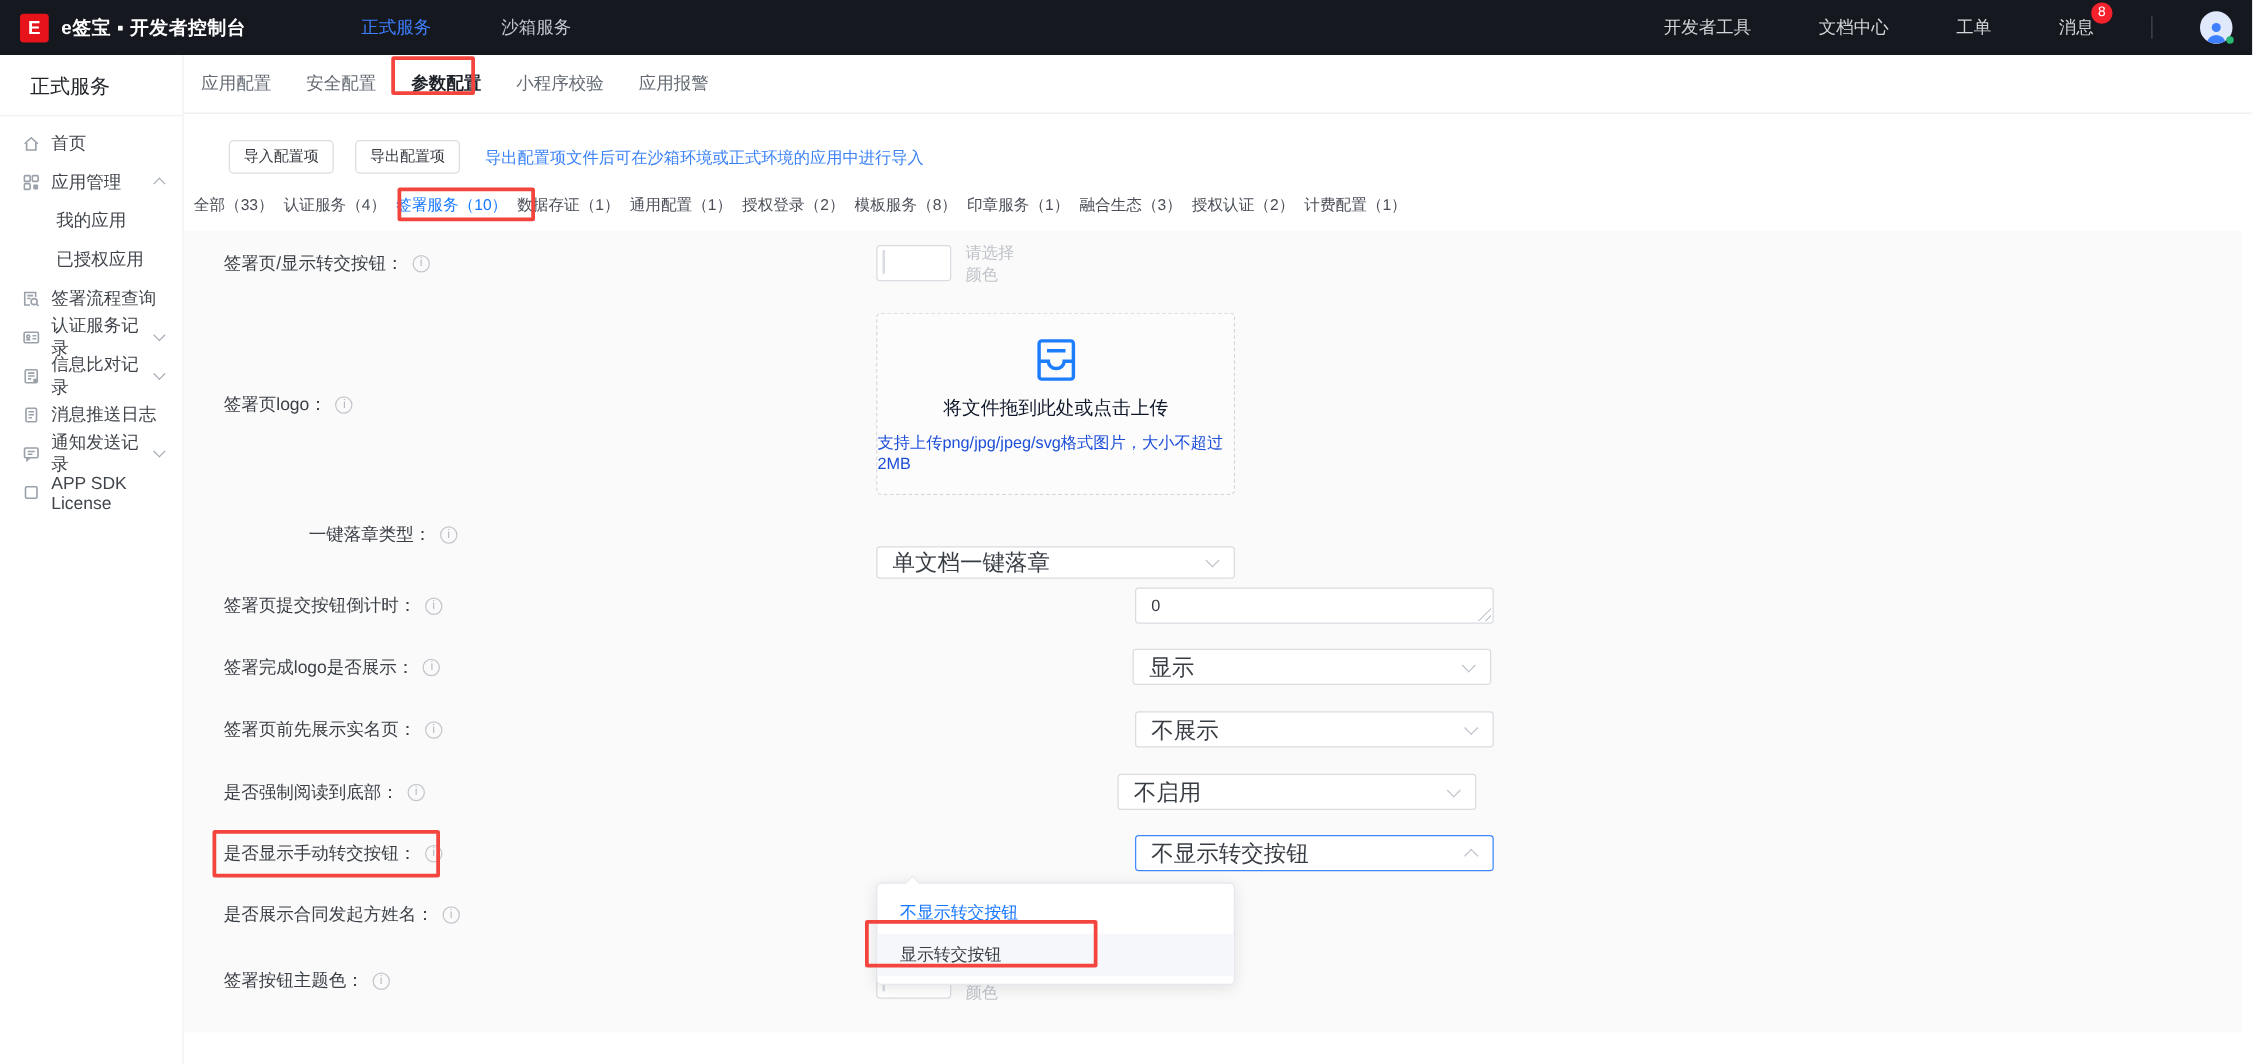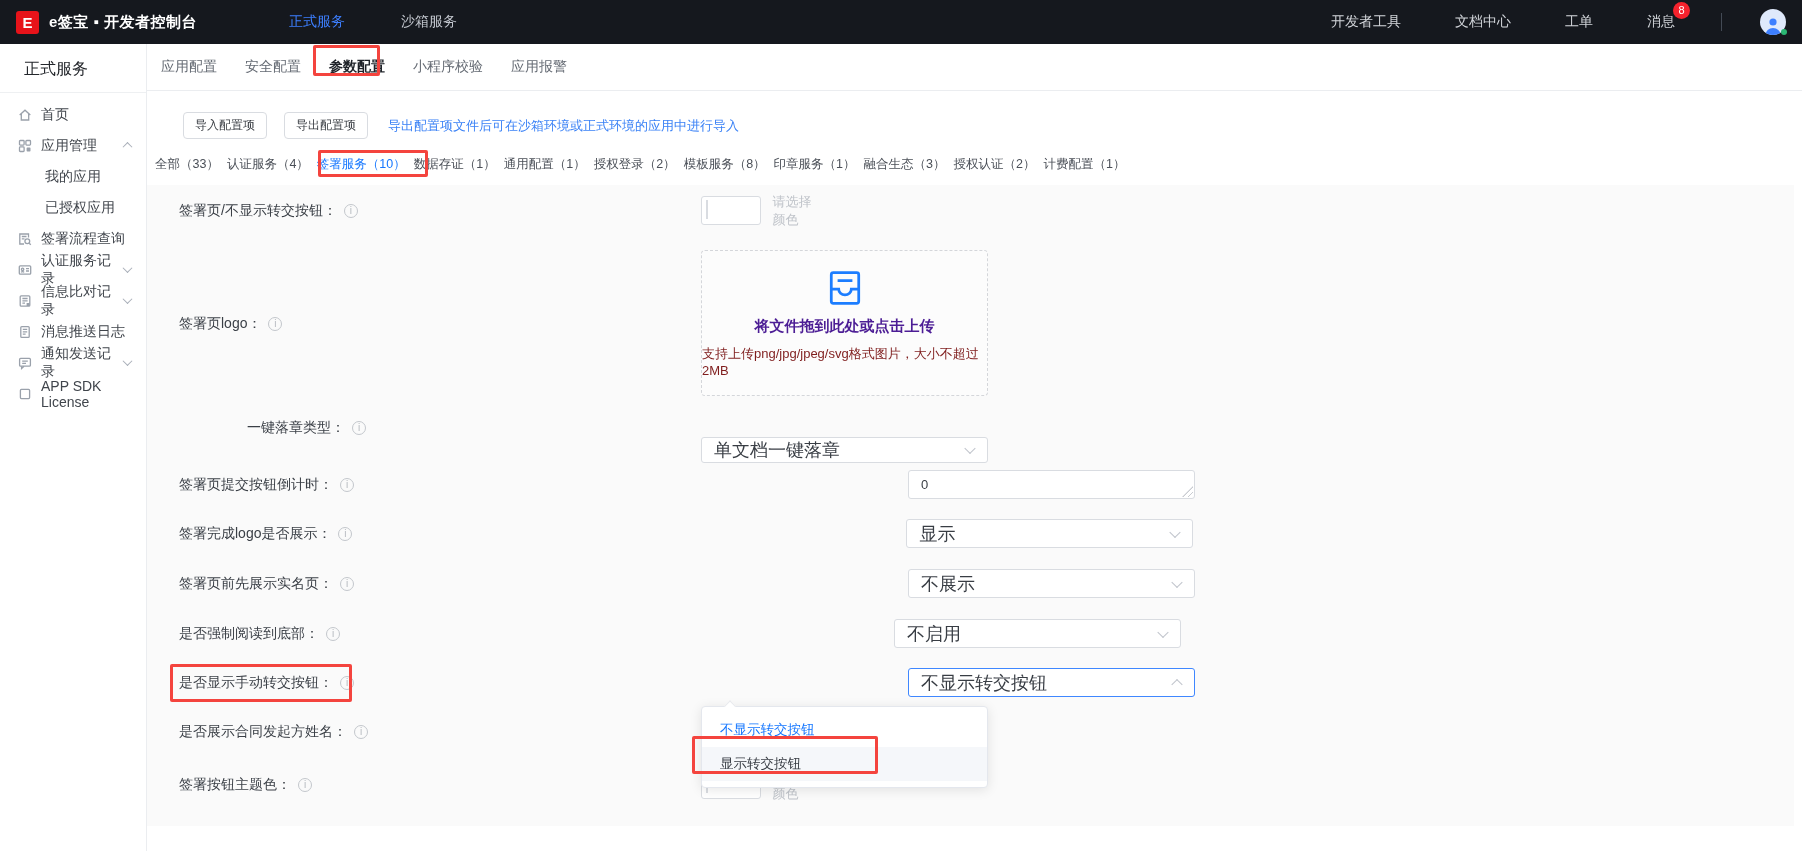--- a/index.html
+++ b/index.html
@@ -74,22 +74,22 @@
           background:repeating-linear-gradient(-45deg, transparent 0 3px, #c9ccd1 3px 4px);
           clip-path:polygon(100% 0,100% 100%,0 100%); }
   .color-wrap { display:flex; align-items:center; }
   .color-box { width:89px; height:29px; background:#fff; border:1px solid #d9dce1; border-radius:3px; padding:4px; cursor:pointer; }
   .color-inner { width:100%; height:100%; border:1px solid #d9dce1; background:#fff; }
   .color-ph { font-size:13px; color:#bfc3c9; margin-left:11px; }
 
   .upload { position:absolute; left:554px; top:65px; width:287px; height:146px; background:#fcfcfc;
             border:1px dashed #d4d6da; border-radius:4px; display:flex; flex-direction:column;
             align-items:center; justify-content:center; cursor:pointer; }
-  .upload-title { font-size:15px; font-weight:bold; color:#4c1d95; margin-top:10px; }
-  .upload-hint { font-size:13px; color:#7f1d1d; margin-top:9px; }
+  .upload-title { font-size:15px; font-weight:normal; color:#0f172a; margin-top:10px; }
+  .upload-hint { font-size:13px; color:#1d4ed8; margin-top:9px; }
 
   .dropdown { position:absolute; left:554px; top:521px; width:287px; background:#fff;
               border:1px solid #e4e7ed; border-radius:4px; box-shadow:0 2px 12px rgba(0,0,0,.1); padding:6px 0; }
   .dd-notch { position:absolute; top:-5px; left:24px; width:8px; height:8px; background:#fff;
               border-left:1px solid #e8eaed; border-top:1px solid #e8eaed; transform:rotate(45deg); }
   .dd-item { height:34px; display:flex; align-items:center; padding-left:18px; font-size:13.5px; color:#383d44; cursor:pointer; }
   .dd-item.selected { color:#1677ff; }
   .dd-item.hover { background:#f5f7fa; }
 
   
@@ -252,21 +252,21 @@
       <span class="filter-item">融合生态（3）</span>
       <span class="filter-item">授权认证（2）</span>
       <span class="filter-item">计费配置（1）</span>
     </div>
 
     <section class="form-area">
       <div class="scroll-strip"></div>
 
       <div class="frow" style="top:11px;">
         <span class="flabel">
-          <span>签署页/不显示转交按钮：</span>
+          <span>签署页/显示转交按钮：</span>
           <span class="info"></span>
         </span>
         <span class="ctrl color-wrap">
           <span class="color-box"><span class="color-inner"></span></span>
           <span class="color-ph">请选择颜色</span>
         </span>
       </div>
 
       <div class="frow" style="top:124px;">
         <span class="flabel">

